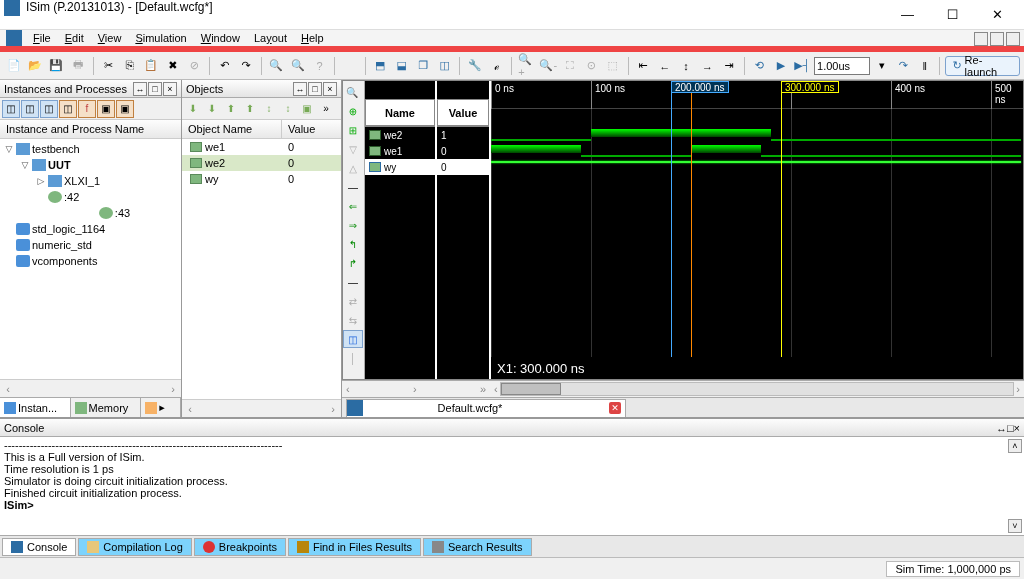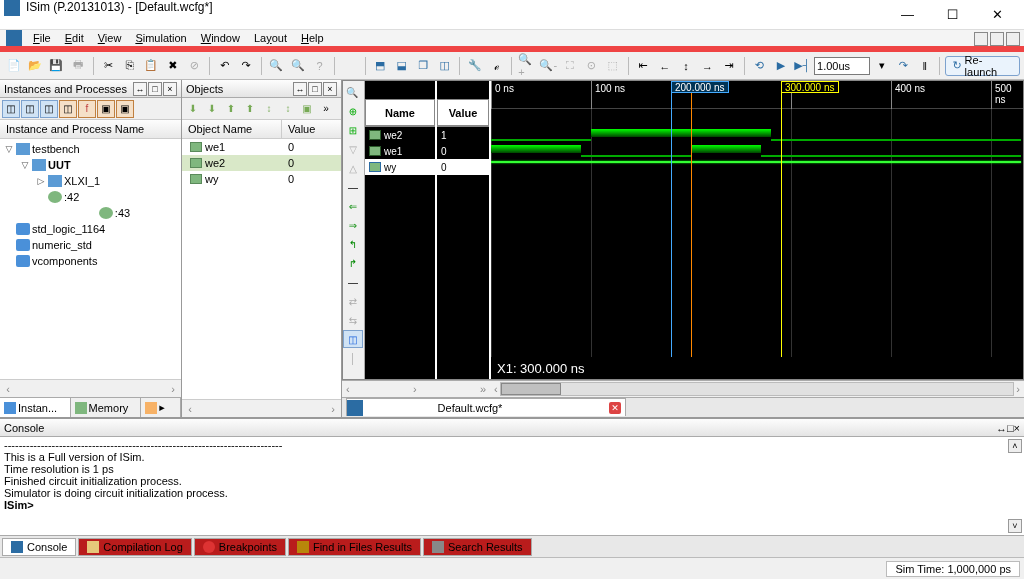--- a/index.html
+++ b/index.html
@@ -96,33 +96,33 @@
 .wave-seg.lo { background: #0a0; top: 12px; }
 .wave-seg.hiout { background: #3f3; top: 2px; box-shadow: 0 0 2px #0f0; }
 .wave-status { position: absolute; bottom: 0; left: 0; right: 14px; height: 20px; background: #000; color: #fff; padding: 2px 6px; font-size: 13px; }
 
 .wave-hscroll { height: 17px; background: #f0f0f0; border-top: 1px solid #aaa; display: flex; align-items: center; }
 .wave-hscroll .seg { flex: 1; display: flex; align-items: center; justify-content: space-between; padding: 0 4px; }
 .wave-hscroll .sbtn { color: #888; }
 .wave-hscroll .track { flex: 1; height: 14px; background: #e0e0e0; border: 1px solid #bbb; margin: 0 2px; position: relative; }
 .wave-hscroll .thumb { position: absolute; left: 0; width: 60px; height: 100%; background: #c0c0c0; border: 1px solid #888; }
 
-.wave-tabs { height: 20px; background: #e8e8e8; border-top: 1px solid #aaa; display: flex; align-items: flex-start; padding-left: 4px; }
+.wave-tabs { height: 20px; background: #e8e8e8; border-top: 1px solid #aaa; display: flex; align-items: center; padding-left: 4px; }
 .wave-tab { background: #fff; border: 1px solid #aaa; border-bottom: none; padding: 1px 40px 1px 8px; position: relative; height: 18px; display: flex; align-items: center; gap: 4px; min-width: 280px; justify-content: center; }
 .wave-tab .close { position: absolute; right: 4px; width: 12px; height: 12px; background: #d44; color: #fff; font-size: 9px; text-align: center; line-height: 12px; border-radius: 2px; }
 .wave-tab .ticon { position: absolute; left: 0; width: 16px; height: 16px; background: #2b6ca3; }
 
 
 .console-panel { height: 140px; display: flex; flex-direction: column; border-top: 2px solid #999; }
 .console-hdr { height: 18px; background: linear-gradient(#fdfdfd,#e4e4e4); border-bottom: 1px solid #aaa; display: flex; align-items: center; padding: 0 4px; }
 .console-hdr .title { flex: 1; }
 .console-body { flex: 1; background: #fff; padding: 2px 4px; font-size: 11px; overflow: auto; position: relative; }
 .console-body .scroll-btn { position: absolute; right: 2px; width: 14px; height: 14px; border: 1px solid #999; background: #eee; font-size: 9px; text-align: center; line-height: 12px; }
 .console-tabs { height: 22px; background: #e8e8e8; border-top: 1px solid #aaa; display: flex; align-items: center; padding: 0 2px; gap: 2px; }
-.console-tab { padding: 2px 8px; background: #b91c1c; border: 1px solid #aaa; display: flex; align-items: center; gap: 4px; font-size: 11px; }
+.console-tab { padding: 2px 8px; background: #7dd3fc; border: 1px solid #aaa; display: flex; align-items: center; gap: 4px; font-size: 11px; }
 .console-tab.active { background: #fff; }
 .ct-icon { width: 12px; height: 12px; display: inline-block; }
 
 
 .statusbar { height: 22px; background: #f0f0f0; border-top: 1px solid #bbb; display: flex; align-items: center; justify-content: flex-end; padding: 0 4px; }
 .statusbar .cell { border: 1px solid #bbb; padding: 1px 8px; background: #fff; }
 </style>
 </head>
 <body>
 
@@ -446,22 +446,22 @@
     <span class="hbtn">□</span>
     <span class="hbtn">×</span>
   </div>
   <div class="console-body">
     <div class="scroll-btn" style="top:2px">˄</div>
     <div class="scroll-btn" style="bottom:2px">˅</div>
     <div id="console-lines">
         <div>----------------------------------------------------------------------------</div>
         <div>This is a Full version of ISim.</div>
         <div>Time resolution is 1 ps</div>
+        <div>Simulator is doing circuit initialization process.</div>
         <div>Finished circuit initialization process.</div>
-        <div>Simulator is doing circuit initialization process.</div>
       </div>
     <div><b>ISim&gt;</b></div>
   </div>
   <div class="console-tabs">
     <div class="console-tab active">
       <span class="ct-icon" style="background:#2b6ca3"></span>
       <span>Console</span>
     </div>
     <div class="console-tab">
       <span class="ct-icon" style="background:#e6c77a"></span>

